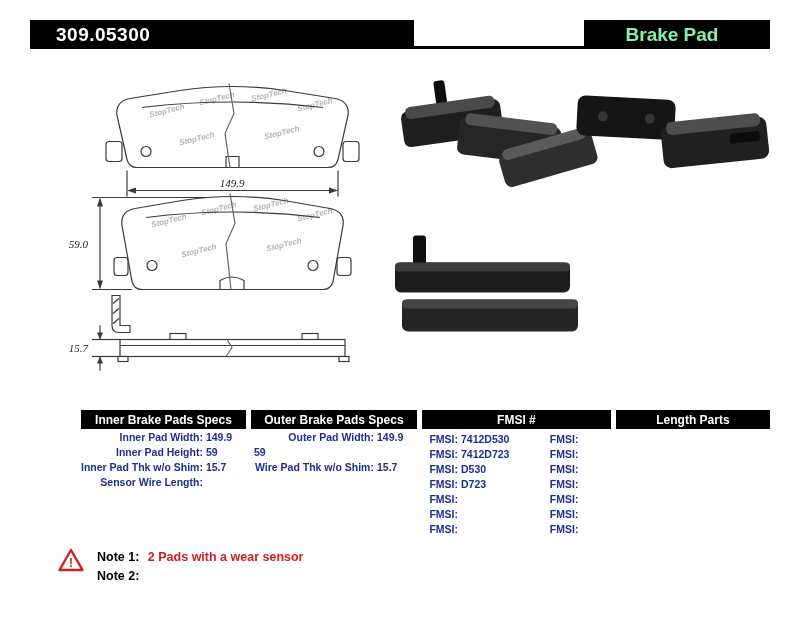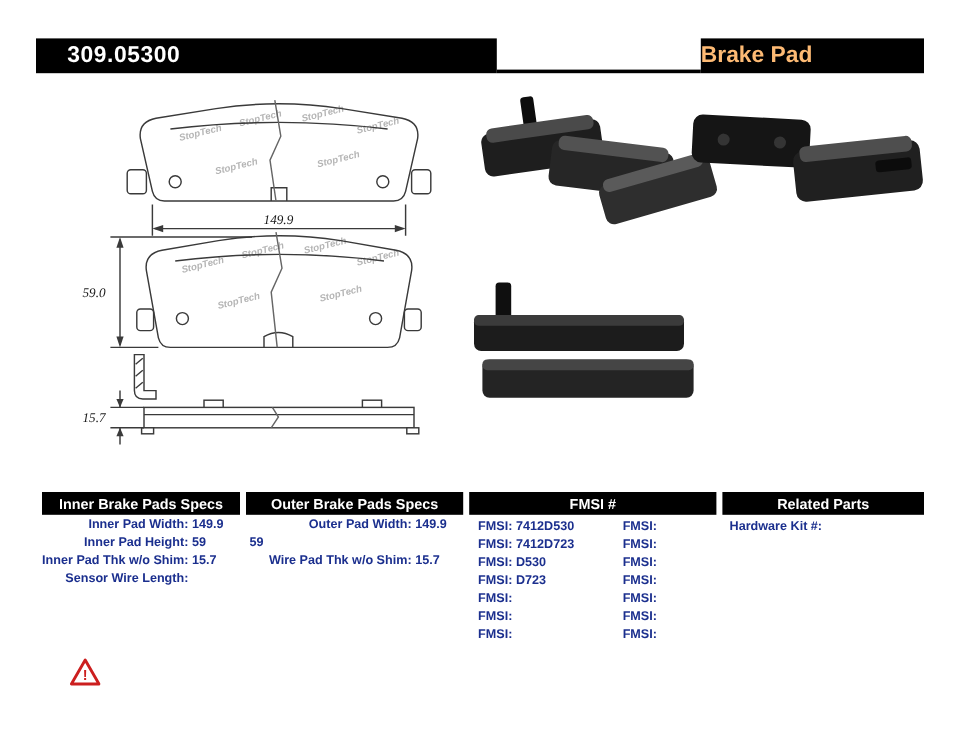--- a/index.html
+++ b/index.html
@@ -1,28 +1,28 @@
 <!DOCTYPE html>
 <html><head>
 <meta charset="utf-8">
 <style>
   html,body{margin:0;padding:0;}
   body{width:800px;height:619px;background:#fff;font-family:"Liberation Sans",sans-serif;position:relative;overflow:hidden;}
 
-  .header{position:absolute;left:30px;top:32px;width:740px;height:29px;display:flex;align-items:stretch;}
+  .header{position:absolute;left:30px;top:20px;width:740px;height:29px;display:flex;align-items:stretch;}
   .part-bar{width:358px;background:#000;color:#fff;display:flex;align-items:center;padding-left:26px;font-size:19px;font-weight:bold;letter-spacing:.5px;}
   .header-gap{flex:1;border-bottom:3px solid #000;}
-  .product-bar{width:176px;background:#000;color:#fdba74;display:flex;align-items:center;justify-content:flex-start;padding-right:10px;font-size:19px;font-weight:bold;}
+  .product-bar{width:176px;background:#000;color:#86efac;display:flex;align-items:center;justify-content:center;padding-right:10px;font-size:19px;font-weight:bold;}
 
   .content{position:absolute;left:30px;top:56px;width:740px;height:348px;}
   .figure{width:740px;height:348px;display:block;}
 
   .specs{position:absolute;left:35px;top:410px;width:735px;display:flex;gap:5px;}
   .spec-col{display:flex;flex-direction:column;}
-  .col-inner{width:165px;}
+  .col-inner{width:165px;margin-left:46px;}
   .col-outer{width:181px;}
   .col-fmsi{width:206px;}
   .col-related{width:168px;}
   .spec-header{background:#000;color:#fff;font-size:12px;font-weight:bold;text-align:center;padding:3px 0 2px;}
   .spec-body{padding-top:1px;}
   .spec-row{display:flex;font-size:10.5px;font-weight:bold;color:#1b2f8e;line-height:15px;white-space:nowrap;}
   .spec-label{flex:1;text-align:right;}
   .spec-value{width:40px;padding-left:3px;text-align:left;}
   .fmsi-body{display:flex;padding-top:3px;gap:33px;}
   .fmsi-sub{flex:1;}
@@ -280,28 +280,34 @@
           </div>
         <div class="fmsi-row">
             <span class="fmsi-label">FMSI:</span>
             <span class="fmsi-value"></span>
           </div>
       </div>
     </div>
   </div>
 
   <div class="spec-col col-related">
-    <div class="spec-header">Related Parts</div>
-    <div class="related-row">
-      <span class="spec-label-left">Hardware Kit #:</span>
-      <span class="fmsi-value"></span>
-    </div>
+    <div class="spec-header">Length Parts</div>
   </div>
 </section>
 
 <section class="notes">
   <span class="warning">
     <svg viewBox="0 0 26 24" width="26" height="24" xmlns="http://www.w3.org/2000/svg">
       <path d="M13,2 L24.5,22 L1.5,22 Z" fill="#fff" stroke="#cc1f1f" stroke-width="2.4" stroke-linejoin="round"></path>
       <text x="13" y="19" text-anchor="middle" font-size="12" font-weight="bold" fill="#cc1f1f" font-family="'Liberation Sans', sans-serif">!</text>
     </svg>
   </span>
+  <div class="note-lines">
+    <div class="note-line">
+      <span class="note-label">Note 1:</span>
+      <span class="note-text">2 Pads with a wear sensor</span>
+    </div>
+    <div class="note-line">
+      <span class="note-label">Note 2:</span>
+      <span class="note-text"></span>
+    </div>
+  </div>
 </section>
 
 </body></html>

